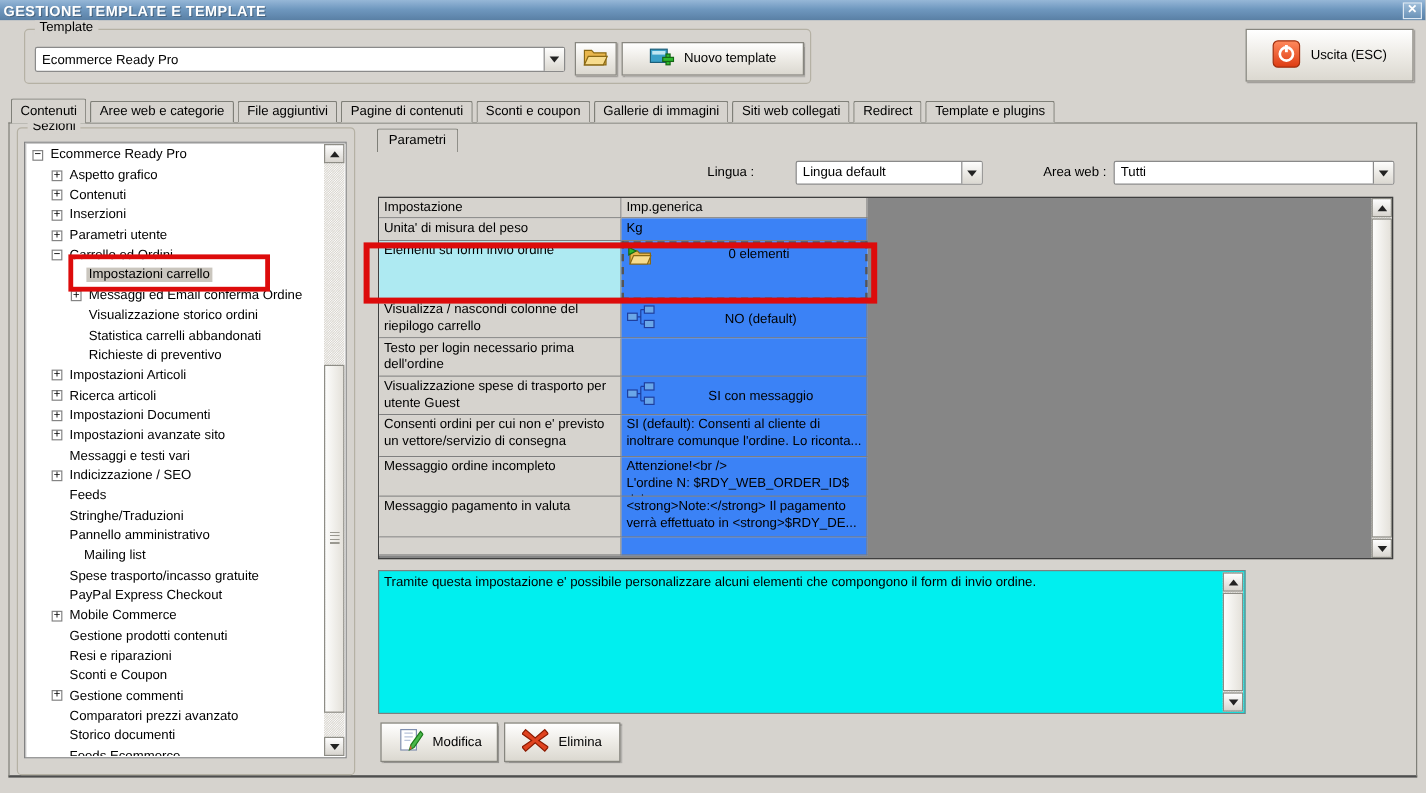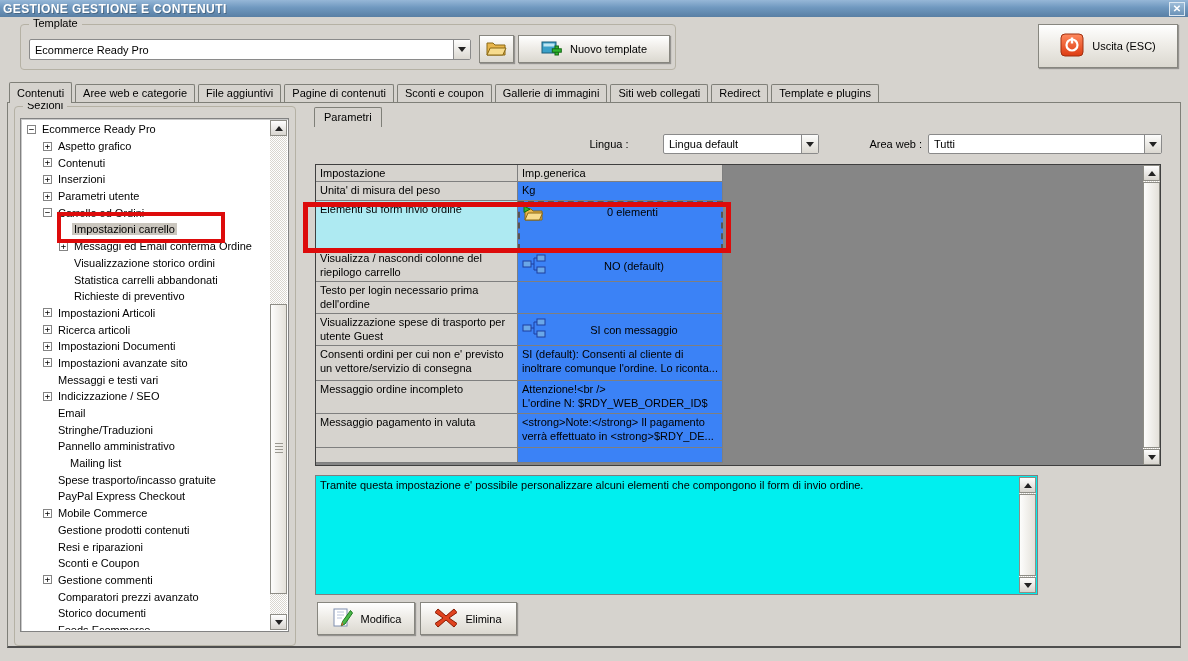--- a/index.html
+++ b/index.html
@@ -108,21 +108,21 @@
   .infobox .txt { position:absolute; left:4px; top:3px; right:22px; line-height:13px; }
 
   
   .redrect { position:absolute; border:4px solid #dd0b0b; z-index:50; pointer-events:none; }
   .redrect.table { border-width:5px; }
 </style>
 </head>
 <body>
 
 <div class="titlebar">
-  <span class="title-text">GESTIONE GESTIONE E CONTENUTI</span>
+  <span class="title-text">GESTIONE TEMPLATE E TEMPLATE</span>
   <span class="close-btn">✕</span>
 </div>
 
 <div class="dialog">
 
   <div class="gbox" style="left:20px;top:7px;width:656px;height:46px;">
     <span class="legend">Template</span>
     <div class="combo" style="left:8px;top:14px;width:442px;height:21px;">
       <span class="val">Ecommerce Ready Pro</span>
       <span class="drop">
@@ -248,21 +248,21 @@
         <div class="trow" style="padding-left: 20px;">
           <span class="exp none"></span>
           <span class="tlabel">Messaggi e testi vari</span>
         </div>
         <div class="trow" style="padding-left: 20px;">
           <span class="exp">+</span>
           <span class="tlabel">Indicizzazione / SEO</span>
         </div>
         <div class="trow" style="padding-left: 20px;">
           <span class="exp none"></span>
-          <span class="tlabel">Email</span>
+          <span class="tlabel">Feeds</span>
         </div>
         <div class="trow" style="padding-left: 20px;">
           <span class="exp none"></span>
           <span class="tlabel">Stringhe/Traduzioni</span>
         </div>
         <div class="trow" style="padding-left: 20px;">
           <span class="exp none"></span>
           <span class="tlabel">Pannello amministrativo</span>
         </div>
         <div class="trow" style="padding-left: 32px;">

